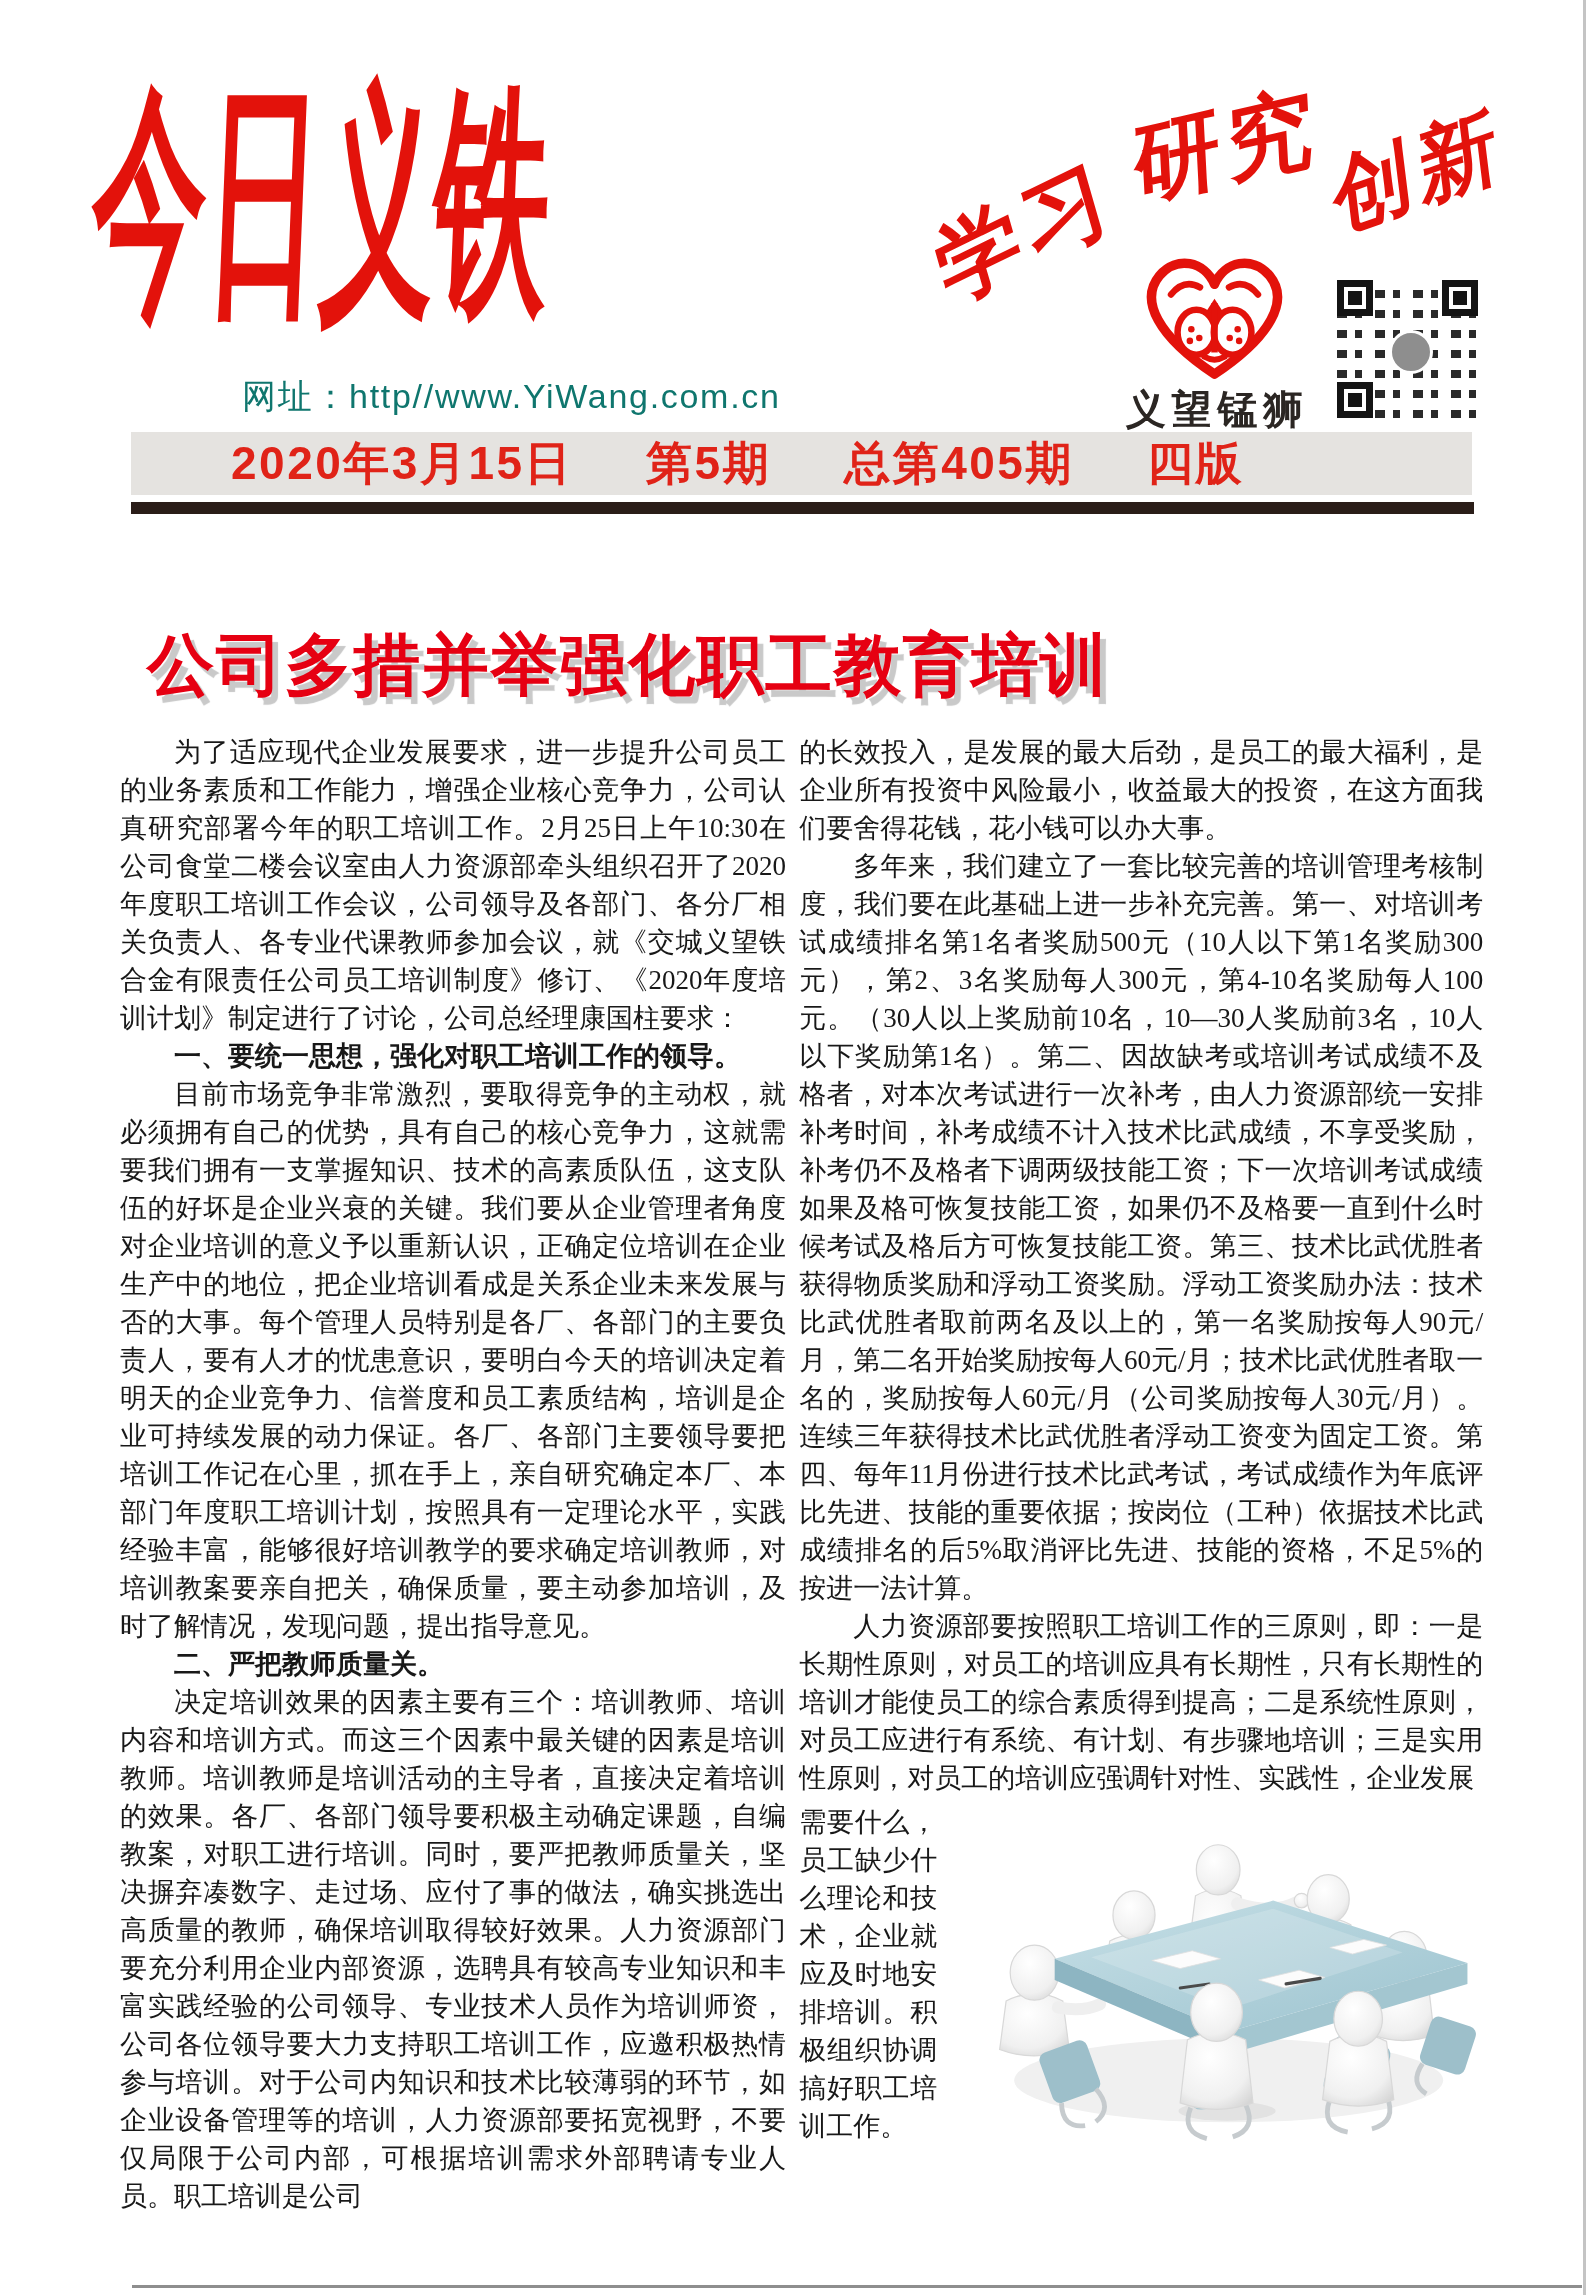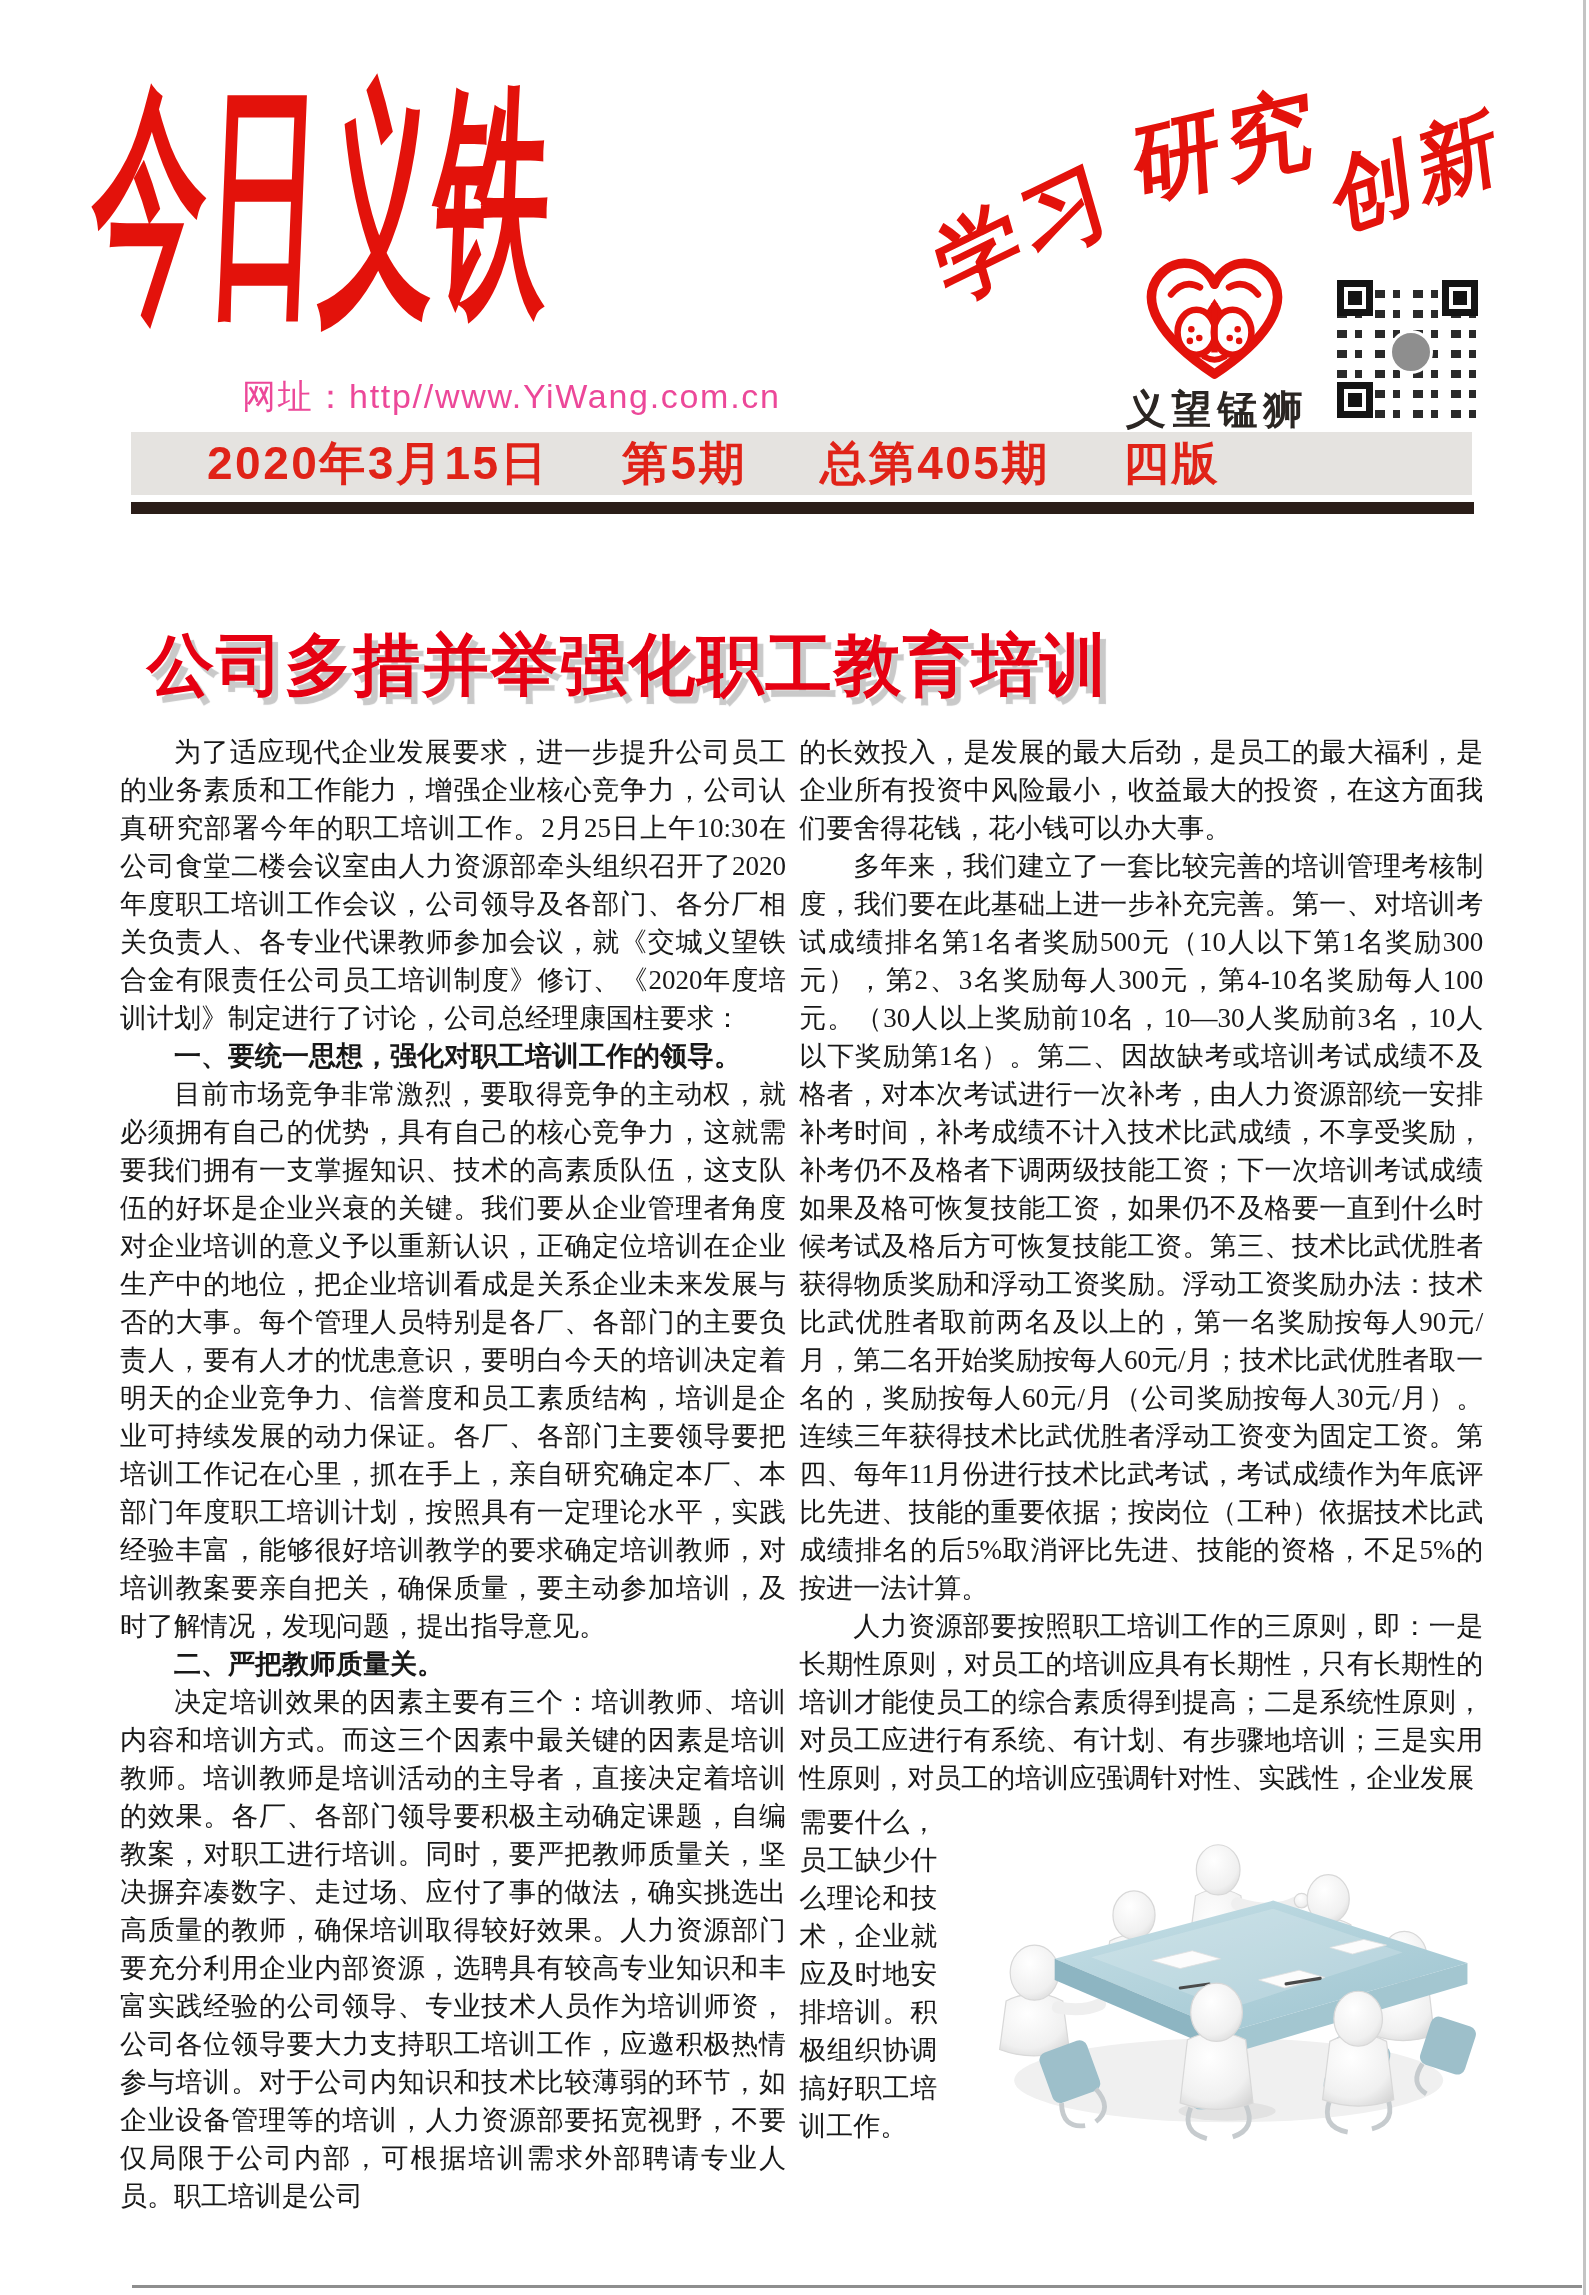--- a/index.html
+++ b/index.html
@@ -4,21 +4,21 @@
 <style>
   html,body{margin:0;padding:0;background:#ffffff;}
   .page{position:relative;width:1589px;height:2295px;background:#fff;overflow:hidden;
         font-family:"Liberation Serif","DejaVu Serif",serif;color:#181818;}
 
   
   .masthead-title{position:absolute;left:98px;top:76px;margin:0;font-size:248px;line-height:1.04;
         font-weight:bold;color:#e3120b;white-space:nowrap;letter-spacing:0;
         transform:scaleX(0.46) skewX(-5deg);transform-origin:left top;}
   .url-line{position:absolute;left:242px;top:374px;font-family:"Liberation Sans","DejaVu Sans",sans-serif;
-        font-size:34px;letter-spacing:1.7px;color:#ec4899;font-weight:500;}
+        font-size:34px;letter-spacing:1.7px;color:#0f766e;font-weight:500;}
   .slogan{position:absolute;color:#e3120b;font-weight:bold;white-space:nowrap;
         font-family:"Liberation Serif","DejaVu Serif",serif;letter-spacing:6.6px;}
   .slogan.s1{left:930px;top:172px;font-size:88px;transform:rotate(-26deg) skewX(-10deg);}
   .slogan.s2{left:1132px;top:86px;font-size:88px;transform:rotate(-13deg) skewX(-10deg);}
   .slogan.s3{left:1329px;top:116px;font-size:83px;transform:rotate(-19deg) skewX(-12deg);}
 
   .logo-block{position:absolute;left:1119px;top:238px;width:190px;text-align:right;}
   .logo-block svg{display:block;margin:0 auto;}
   .logo-text{margin-top:1.7px;font-family:"Liberation Sans","DejaVu Sans",sans-serif;
         font-weight:bold;font-size:40px;letter-spacing:5.8px;color:#2b2623;white-space:nowrap;}
@@ -30,21 +30,21 @@
         repeating-linear-gradient(0deg,#161616 0 8.3px,#fff 8.3px 20px,#161616 20px 28px,#fff 28px 40px);
       background-blend-mode:screen;outline:4.1px solid #fff;}
   .qr .f{position:absolute;width:36px;height:36px;background:#fff;border:7.5px solid #141414;box-sizing:border-box;}
   .qr .f::before{content:"";position:absolute;inset:4.1px;background:#141414;}
   .qr .f.tl{left:0;top:0}.qr .f.tr{right:0;top:0}.qr .f.bl{left:0;bottom:0}
   .qr .c{position:absolute;left:50%;top:50%;width:38px;height:38px;margin:-19px 0 0 -19px;
       border-radius:50%;background:#8e8e8e;border:3.3px solid #fff;}
 
   
   .date-bar{position:absolute;left:131px;top:432px;width:1341px;height:63px;background:#e5e3e0;
-      display:flex;align-items:center;padding-left:76px;box-sizing:border-box;
+      display:flex;align-items:center;padding-left:100px;box-sizing:border-box;
       font-family:"Liberation Sans","DejaVu Sans",sans-serif;font-weight:bold;font-size:46px;color:#e02318;}
   .date-bar span{margin-right:73px;white-space:nowrap;letter-spacing:2.5px;}
   .rule{position:absolute;left:131px;top:502px;width:1343px;height:12.4px;background:#2a1d18;}
 
   
   .headline{position:absolute;left:131px;top:604px;width:1341px;margin:16px;text-align:left;
       font-family:"Liberation Sans","DejaVu Sans",sans-serif;font-weight:bold;font-size:67px;
       color:#e60012;letter-spacing:1.7px;text-shadow:5.8px 6.6px 0.8px #c9c9c9;white-space:nowrap;}
 
   .columns{position:absolute;left:120px;top:722px;width:1363px;display:flex;margin-top:11px;}

